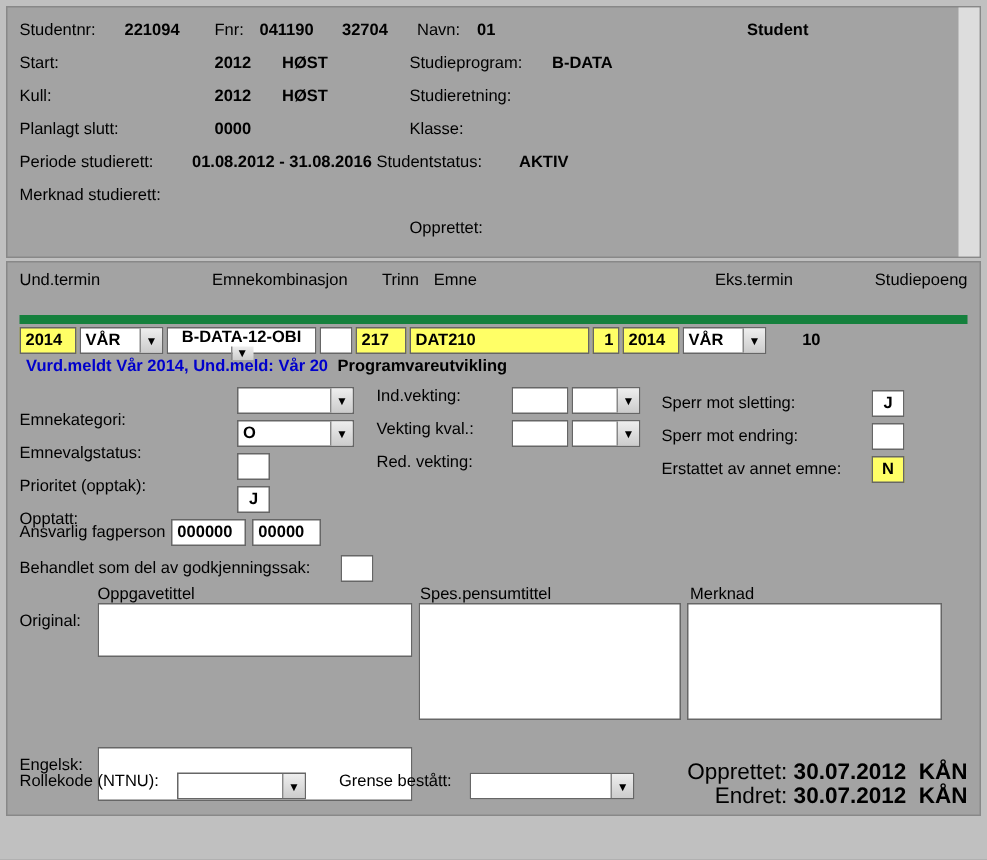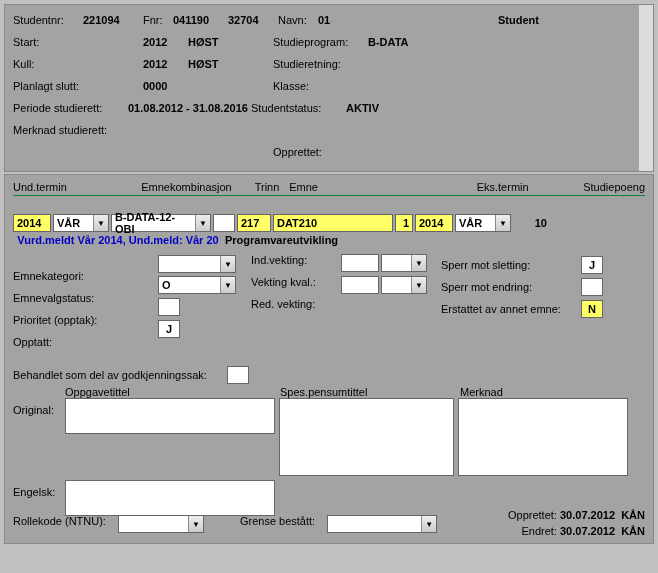--- a/index.html
+++ b/index.html
@@ -22,25 +22,25 @@
     height: 168px;
     position: relative;
   }
   .bottom-panel {
     margin: 2px 4px 4px 4px;
     height: 370px;
     position: relative;
   }
   .row { display: flex; align-items: center; margin-bottom: 4px; height: 18px; }
   .bold { font-weight: bold; }
-  .headerrow { display: flex; border-bottom: 1px solid #15803d; padding-bottom: 2px; margin-bottom: 18px; }
+  .headerrow { display: flex; border-bottom: 6px solid #15803d; padding-bottom: 17px; margin-bottom: 2px; }
   .headerrow span { font-size: 11px; }
   .fieldrow { display: flex; align-items: center; gap: 2px; margin-top: 2px; }
   .yellow { background: #ffff66; }
-  .cyan { background: #7fdada; }
+  .cyan { background: #7fdada; flex-direction: column; }
   .white { background: #fff; }
   .txtbox {
     display: inline-block;
     border: 1px solid #666;
     height: 18px;
     line-height: 16px;
     padding: 0 3px;
     font-weight: bold;
   }
   .dropbtn {
@@ -60,21 +60,21 @@
   }
   .bluelink { color: #0000cc; font-weight: bold; text-align: center; }
   .smallbox { width: 22px; text-align: center; }
   textarea {
     font-family: Arial, sans-serif;
     font-size: 11px;
     border: 1px solid #666;
     resize: none;
     background: #fff;
   }
-  .footer { position: absolute; bottom: 4px; right: 8px; font-size: 11px; text-align: right; line-height: 16px; }
+  .footer { position: absolute; bottom: 4px; right: 8px; font-size: 15px; text-align: right; line-height: 16px; }
   .scrollbar {
     position: absolute;
     right: 0; top: 0;
     width: 14px;
     height: 100%;
     background: #ddd;
   }
 </style>
 </head>
 <body>
@@ -219,51 +219,56 @@
       <div style="height:22px;display:flex;align-items:center">
         <span style="width:140px">Sperr mot endring:</span>
         <span class="txtbox white smallbox"></span>
       </div>
       <div style="height:22px;display:flex;align-items:center">
         <span style="width:140px">Erstattet av annet emne:</span>
         <span class="txtbox yellow smallbox bold">N</span>
       </div>
     </div>
 
+    <div style="position:absolute;left:0;top:88px;display:flex;align-items:center;gap:4px">
+      <span>Ansvarlig fagperson</span>
+      <span class="txtbox white bold" style="width:50px">000000</span>
+      <span class="txtbox white bold" style="width:46px">00000</span>
+    </div>
   </div>
 
   <div style="display:flex;align-items:center;gap:20px;margin-top:2px">
     <span>Behandlet som del av godkjenningssak:</span>
     <span class="txtbox white smallbox"></span>
   </div>
 
   <div style="display:flex;margin-top:2px">
     <div style="width:52px"></div>
     <div style="width:215px">Oppgavetittel</div>
     <div style="width:180px">Spes.pensumtittel</div>
     <div>Merknad</div>
   </div>
   <div style="display:flex;align-items:flex-start">
     <div style="width:52px;padding-top:6px">Original:</div>
     <textarea style="width: 210px; height: 36px;"></textarea>
     <textarea style="width: 175px; height: 78px; margin-left: 4px;"></textarea>
     <textarea style="width: 170px; height: 78px; margin-left: 4px;"></textarea>
   </div>
-  <div style="display:flex;align-items:flex-start;margin-top:4px">
+  <div style="display:flex;align-items:flex-start;margin-top:18px">
     <div style="width:52px;padding-top:6px">Engelsk:</div>
     <textarea style="width: 210px; height: 36px;"></textarea>
   </div>
 
   <div style="display:flex;align-items:flex-start;gap:12px;position:absolute;left:8px;bottom:10px">
     <span>Rollekode (NTNU):</span>
     <span class="dropbtn white" style="width:86px">
       <span class="val"></span>
         <span class="arrow">▼</span>
     </span>
-    <span style="margin-left:24px">Grense bestått:</span>
+    <span style="margin-left:10px">Grense bestått:</span>
     <span class="dropbtn white" style="width:110px">
       <span class="val"></span>
         <span class="arrow">▼</span>
     </span>
   </div>
 
   <div class="footer">
     <div>
       <span>Opprettet:</span>
       <span class="bold">30.07.2012</span>

